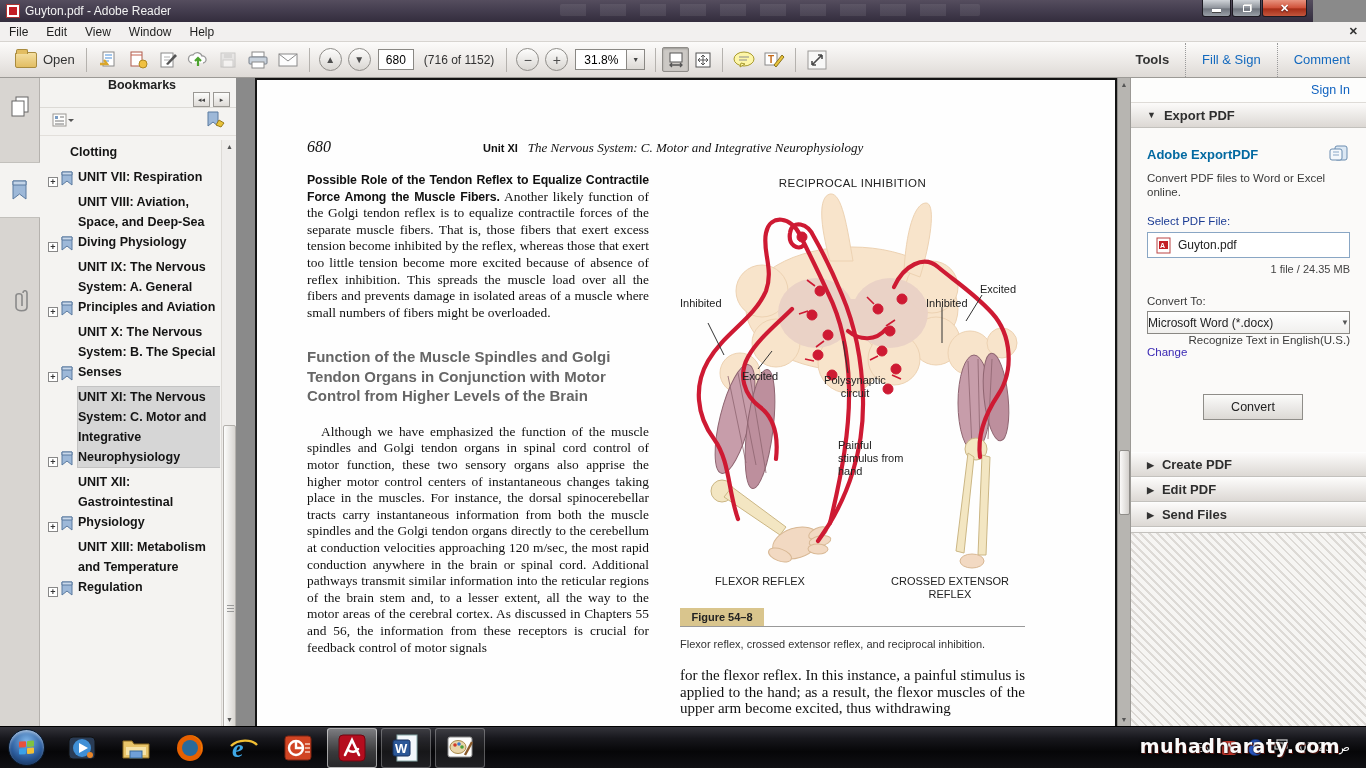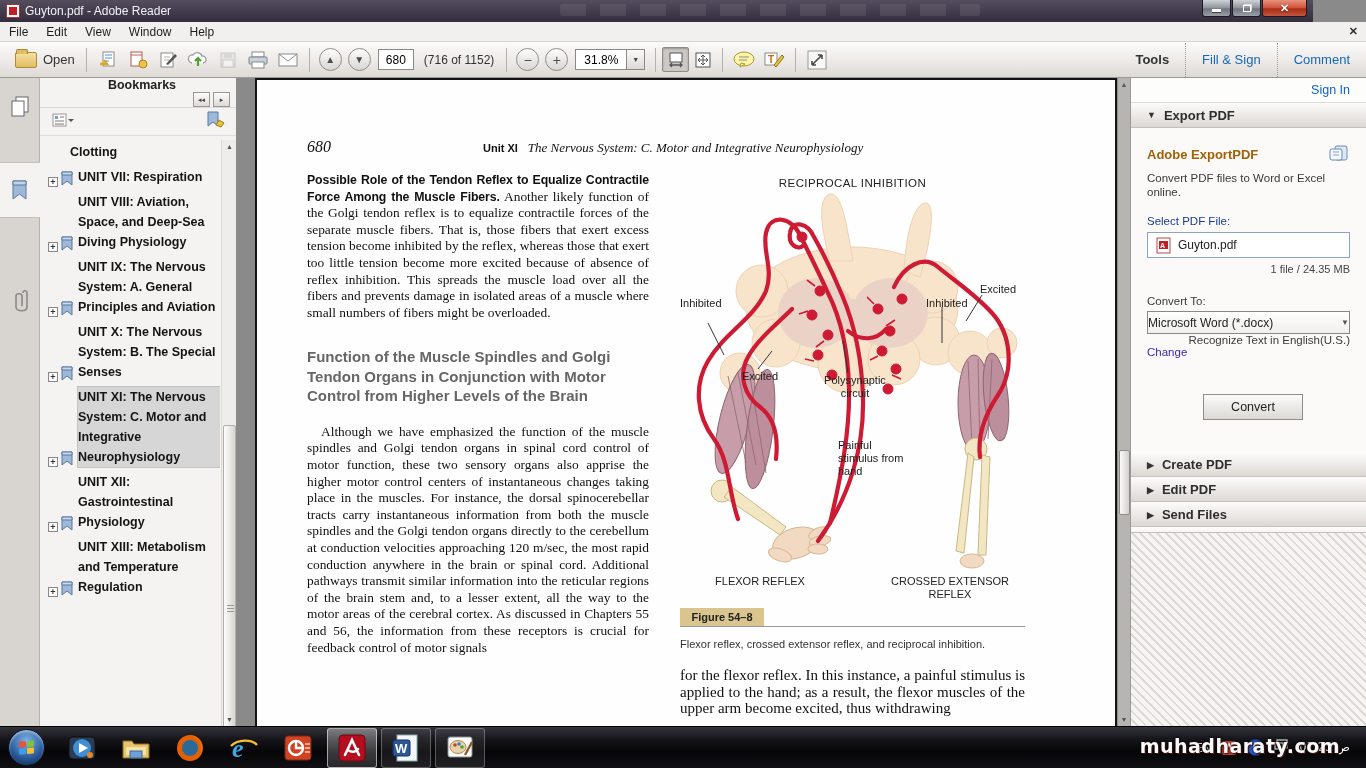--- a/index.html
+++ b/index.html
@@ -118,21 +118,21 @@
   
   #right-panel { width:236px; background:#f4f3f1; border-left:1px solid #9b9995; position:relative; font-size:12px; }
   #signin-bar { height:25px; background:#fdfdfc; border-bottom:1px solid #dedbd7; display:flex; align-items:center; justify-content:flex-end; padding-right:16px; }
   #signin-link { color:#0f62c0; font-size:12.5px; }
   .rp-bar { height:25px; background:linear-gradient(180deg,#fcfbfa,#dcd8d4); border-bottom:1px solid #c3c1bd;
     display:flex; align-items:center; padding-left:16px; font-weight:bold; color:#2e2e2e; font-size:13px; }
   .rp-bar .arr { font-size:9px; margin-right:8px; color:#333; }
   #rp-sections .rp-bar { border-top:1px solid #fdfdfd; }
   #rp-content { background:#fbfaf9; padding:16px 16px 0 16px; height:324px; position:relative; }
   #adobe-export-row { display:flex; align-items:center; }
-  #adobe-export-title { font-weight:bold; font-size:13px; color:#a16207; }
+  #adobe-export-title { font-weight:bold; font-size:13px; color:#0369a1; }
   #exportpdf-icon { margin-left:auto; }
   #rp-desc { margin-top:6px; color:#3a3a3a; font-size:11.5px; line-height:14px; }
   #select-label { margin-top:16px; color:#1c3c94; font-size:11.5px; }
   #file-box { margin-top:5px; height:26px; background:#fff; border:1px solid #89a6c4; display:flex; align-items:center; padding:0 8px; gap:7px; }
   #file-name { font-size:12px; color:#222; }
   #file-info { margin-top:5px; text-align:right; font-size:11px; color:#444; }
   #convert-label { margin-top:20px; color:#3a3a3a; font-size:11.5px; }
   #convert-select { margin-top:4px; height:23px; border:1px solid #8a8884; background:linear-gradient(180deg,#fff,#f0efed);
     display:flex; align-items:center; padding:0 0; font-size:12px; color:#222; }
   #convert-select .dd { margin-left:auto; font-size:8px; color:#555; }

